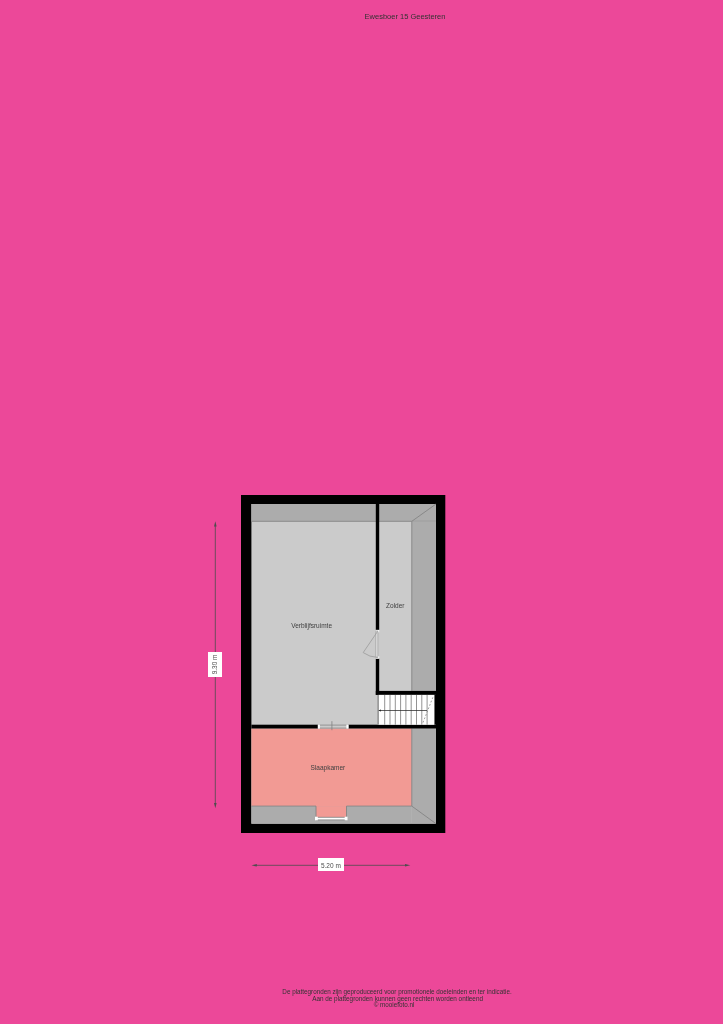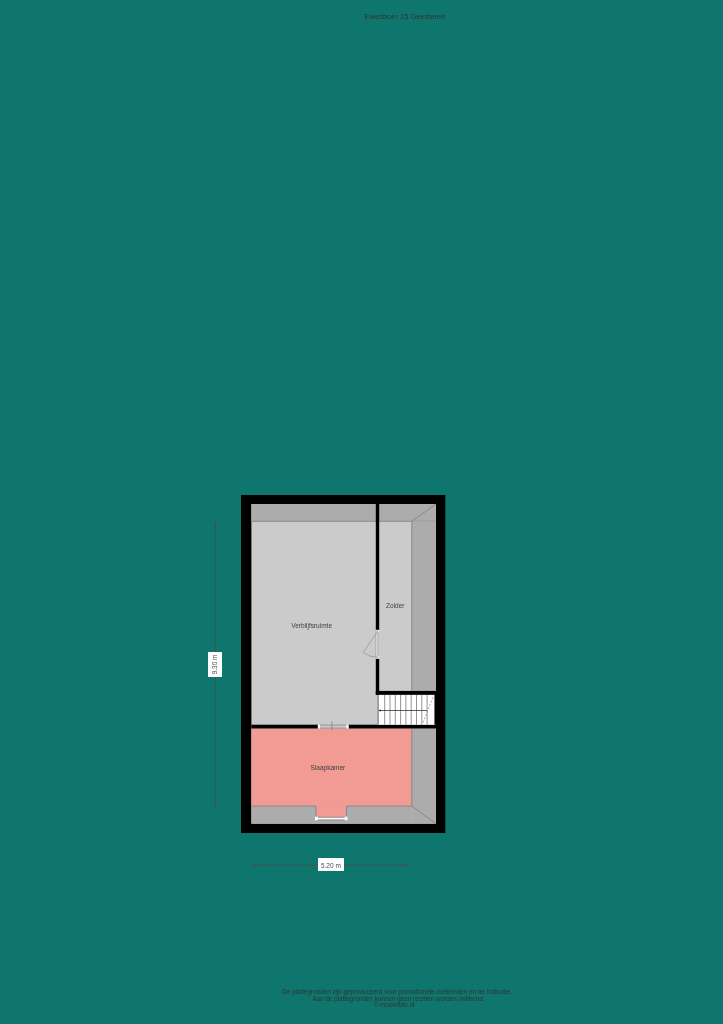--- a/index.html
+++ b/index.html
@@ -1,16 +1,16 @@
 <!DOCTYPE html>
 <html><head>
 <meta charset="utf-8">
 <style>
   html,body{margin:0;padding:0;background:#ffffff;}
-  #page{position:relative;width:723px;height:1024px;background:#0f766e;overflow:hidden;
+  #page{position:relative;width:723px;height:1024px;background:#ec4899;overflow:hidden;
         font-family:"Liberation Sans", sans-serif;}
   svg{position:absolute;left:0;top:0;font-family:"Liberation Sans", sans-serif;}
 </style>
 </head>
 <body>
 <div id="page">
 <svg width="723" height="1024" viewBox="0 0 723 1024">
 
   <text x="405" y="18.9" font-size="7.5" fill="#333333" text-anchor="middle">Ewesboer 15 Geesteren</text>
 

